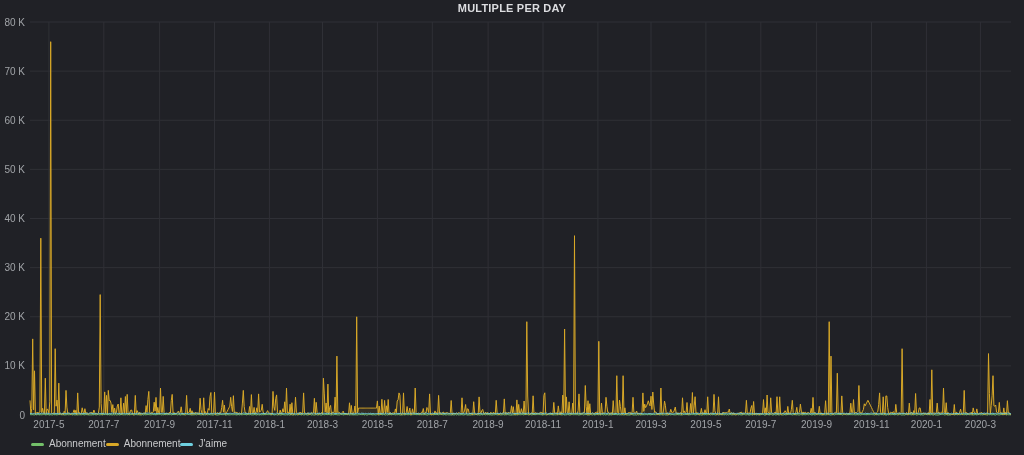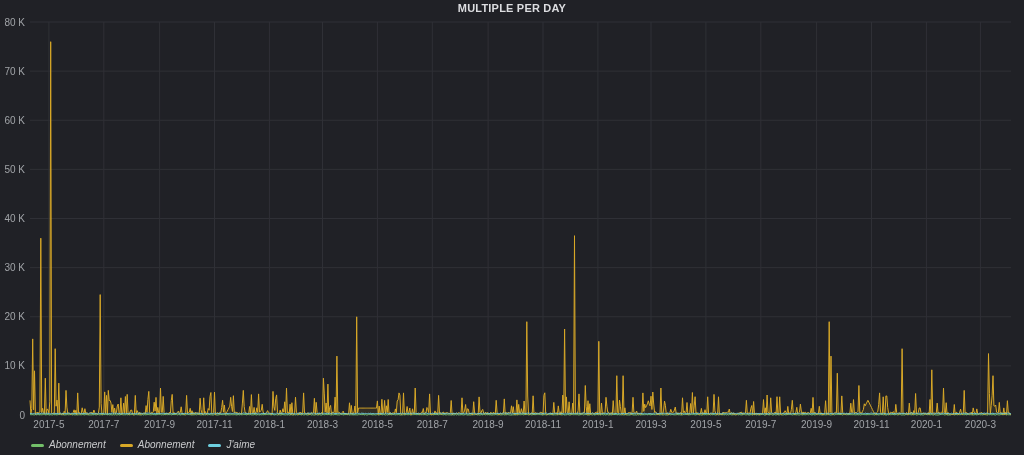--- a/index.html
+++ b/index.html
@@ -15,21 +15,21 @@
   .panel-title{
     position:absolute;top:2px;left:0;width:100%;
     text-align:center;
     font-size:11px;font-weight:700;letter-spacing:0.2px;
     color:#dcdde0;
     z-index:3;
   }
   svg.chart{position:absolute;left:0;top:0;z-index:1;}
   .legend{
     position:absolute;left:31px;bottom:4px;height:12px;
-    display:flex;align-items:center;gap:14px;z-index:3;font-style:italic;
+    display:flex;align-items:flex-start;z-index:3;
   }
   .legend-item{display:flex;align-items:center;gap:5px;cursor:pointer;}
   .legend-dash{width:13px;height:3px;border-radius:2px;background:#888;}
   .legend-label{font-size:10px;color:#c9cacc;line-height:10px;}
 </style>
 </head>
 <body style="background: rgb(32, 33, 38);">
 
 <div class="panel" style="background: rgb(32, 33, 38);">
   <div class="panel-title" style="color: rgb(220, 221, 224);">MULTIPLE PER DAY</div>

